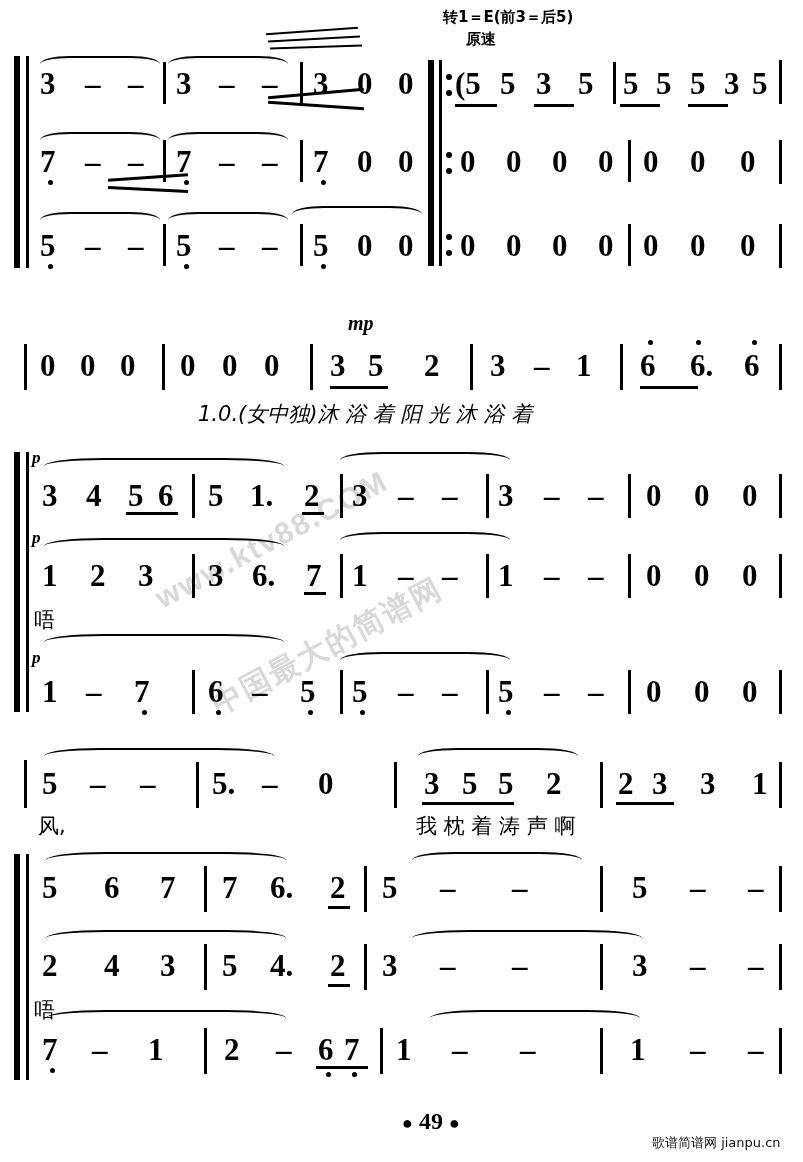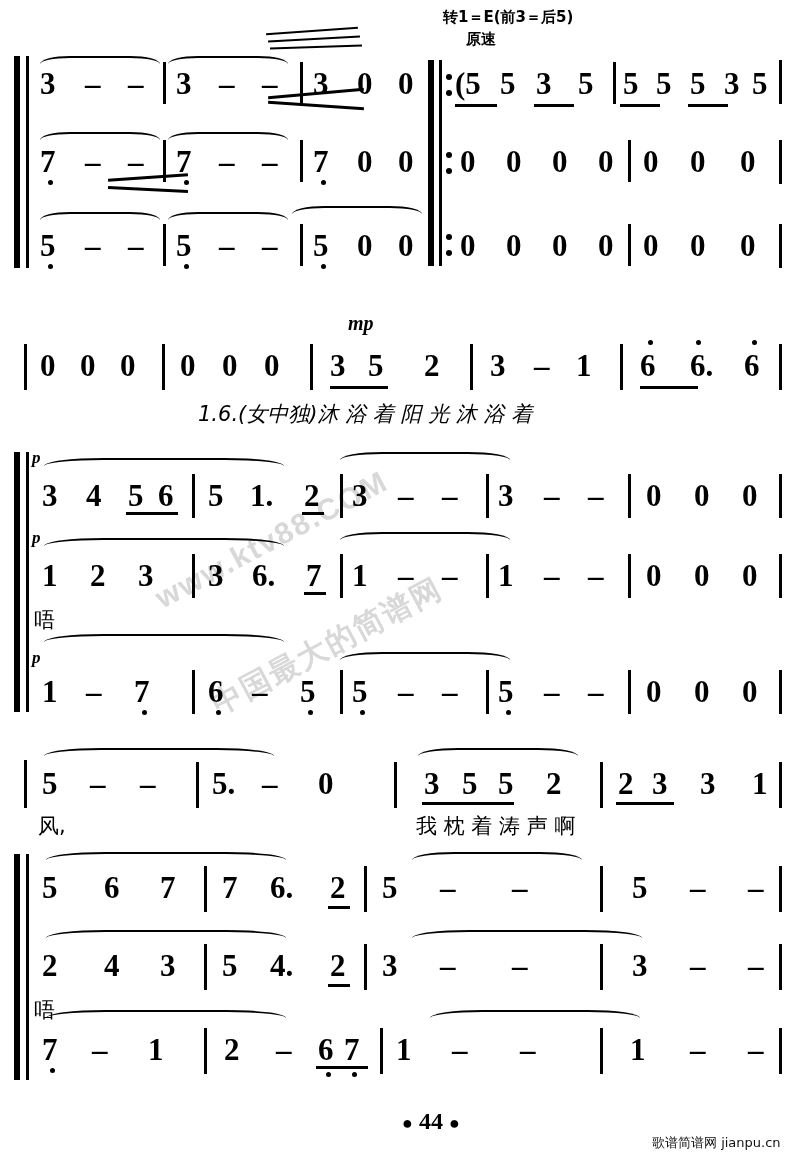--- a/index.html
+++ b/index.html
@@ -194,21 +194,21 @@
     <div class="barline" style="left:620px;top:344px;height:46px;"></div>
     <div class="note" style="left:640px;top:350px;">6</div>
     <div class="dot-high" style="left:648px;top:340px;"></div>
     <div class="note" style="left:690px;top:350px;">6.</div>
     <div class="dot-high" style="left:696px;top:340px;"></div>
     <div class="note" style="left:744px;top:350px;">6</div>
     <div class="dot-high" style="left:752px;top:340px;"></div>
     <div class="beam" style="left:640px;top:386px;width:58px;"></div>
     <div class="barline" style="left:779px;top:344px;height:46px;"></div>
 
-    <div class="lyric-cn" style="left:198px;top:400px;font-style:italic;">1.6.(女中独)沐 浴 着  阳  光   沐 浴 着</div>
+    <div class="lyric-cn" style="left:198px;top:400px;font-style:italic;">1.0.(女中独)沐 浴 着  阳  光   沐 浴 着</div>
   </div>
 
   <div class="sys">
     <div class="thickbar" style="left:14px;top:452px;height:260px;"></div>
     <div class="barline" style="left:26px;top:452px;height:260px;"></div>
 
     <div class="dyn" style="left:32px;top:448px;font-size:17px;">p</div>
     <div class="slur" style="left:44px;top:458px;width:240px;"></div>
     <div class="slur" style="left:340px;top:452px;width:170px;"></div>
 
@@ -393,18 +393,18 @@
     <div class="dash" style="left:520px;top:1034px;">–</div>
     <div class="barline" style="left:600px;top:1028px;height:46px;"></div>
     <div class="note" style="left:630px;top:1034px;">1</div>
     <div class="dash" style="left:690px;top:1034px;">–</div>
     <div class="dash" style="left:748px;top:1034px;">–</div>
     <div class="barline" style="left:779px;top:1028px;height:46px;"></div>
   </div>
 
   <div class="pagenum" style="left:402px;top:1108px;">
     <span style="font-size:18px;">●</span>
-    <span>44</span>
+    <span>49</span>
     <span style="font-size:18px;">●</span>
   </div>
   <div class="sitelabel" style="left:652px;top:1134px;">歌谱简谱网 jianpu.cn</div>
 
 </div>
 
 </body></html>

